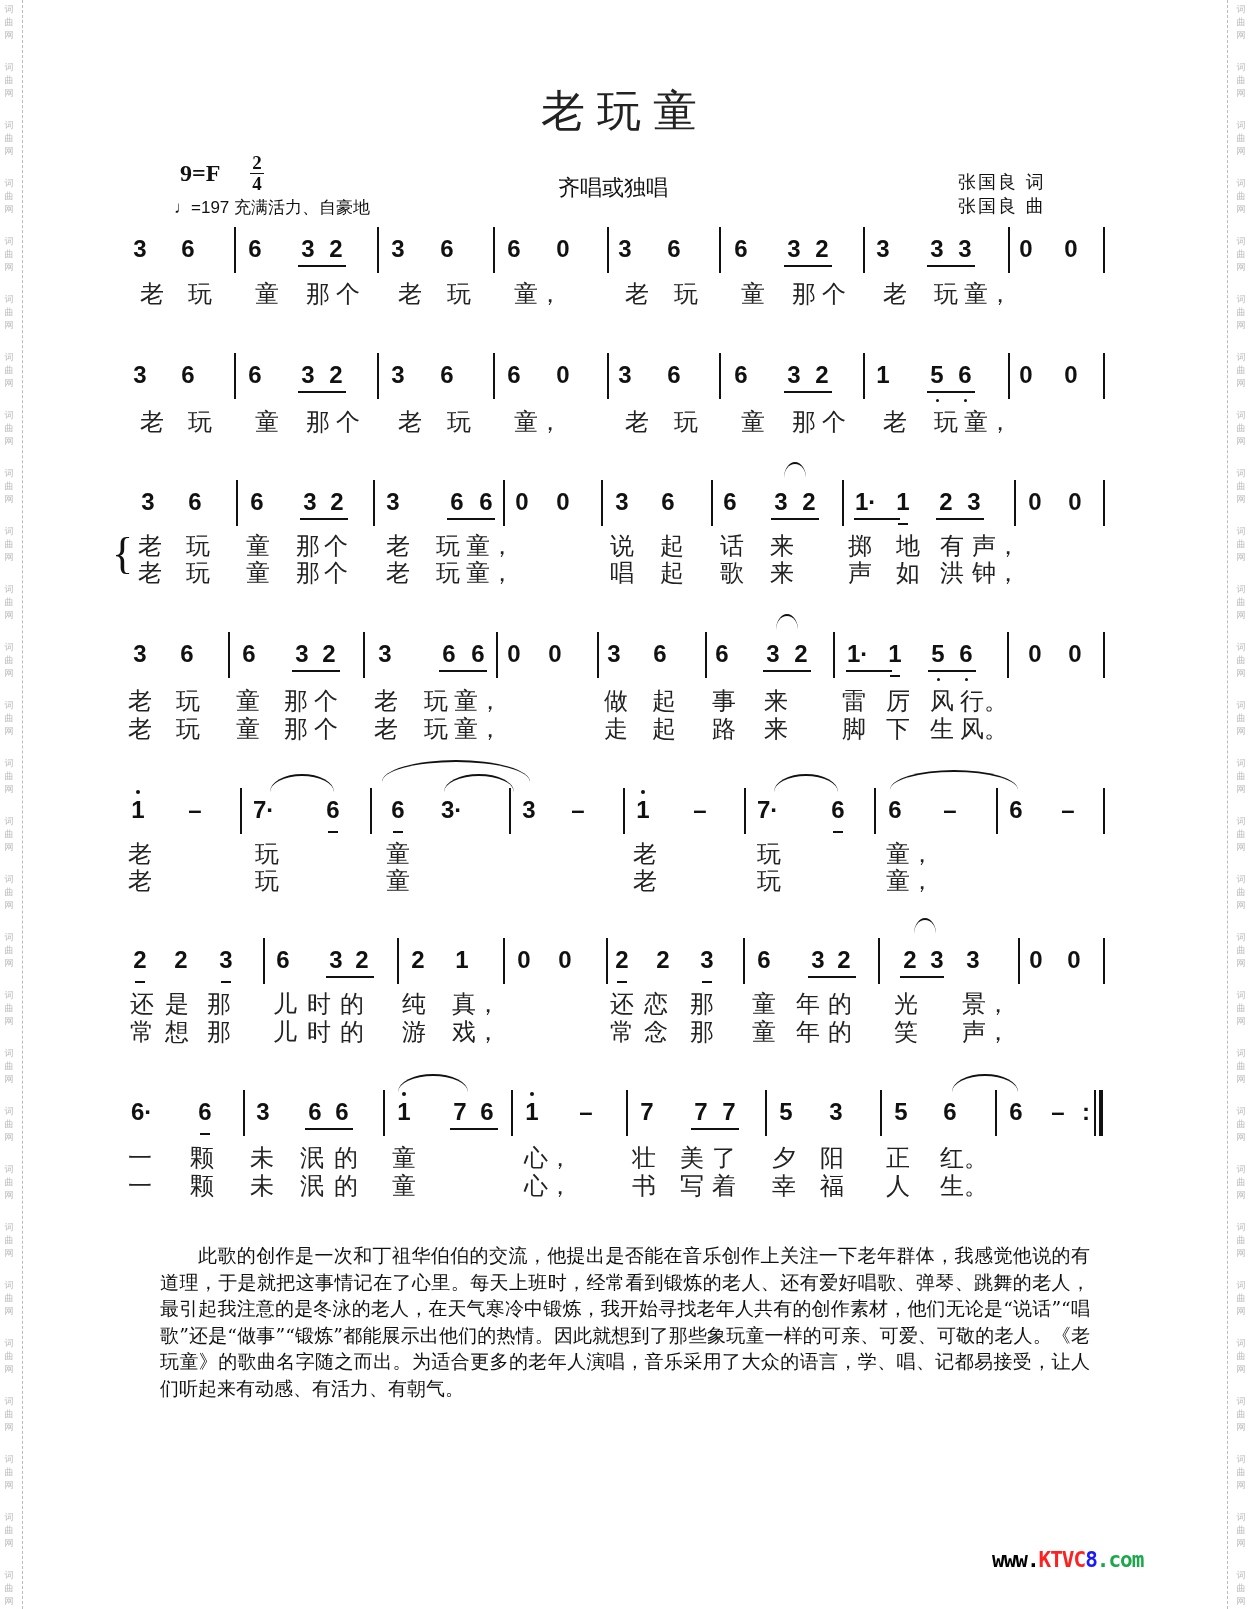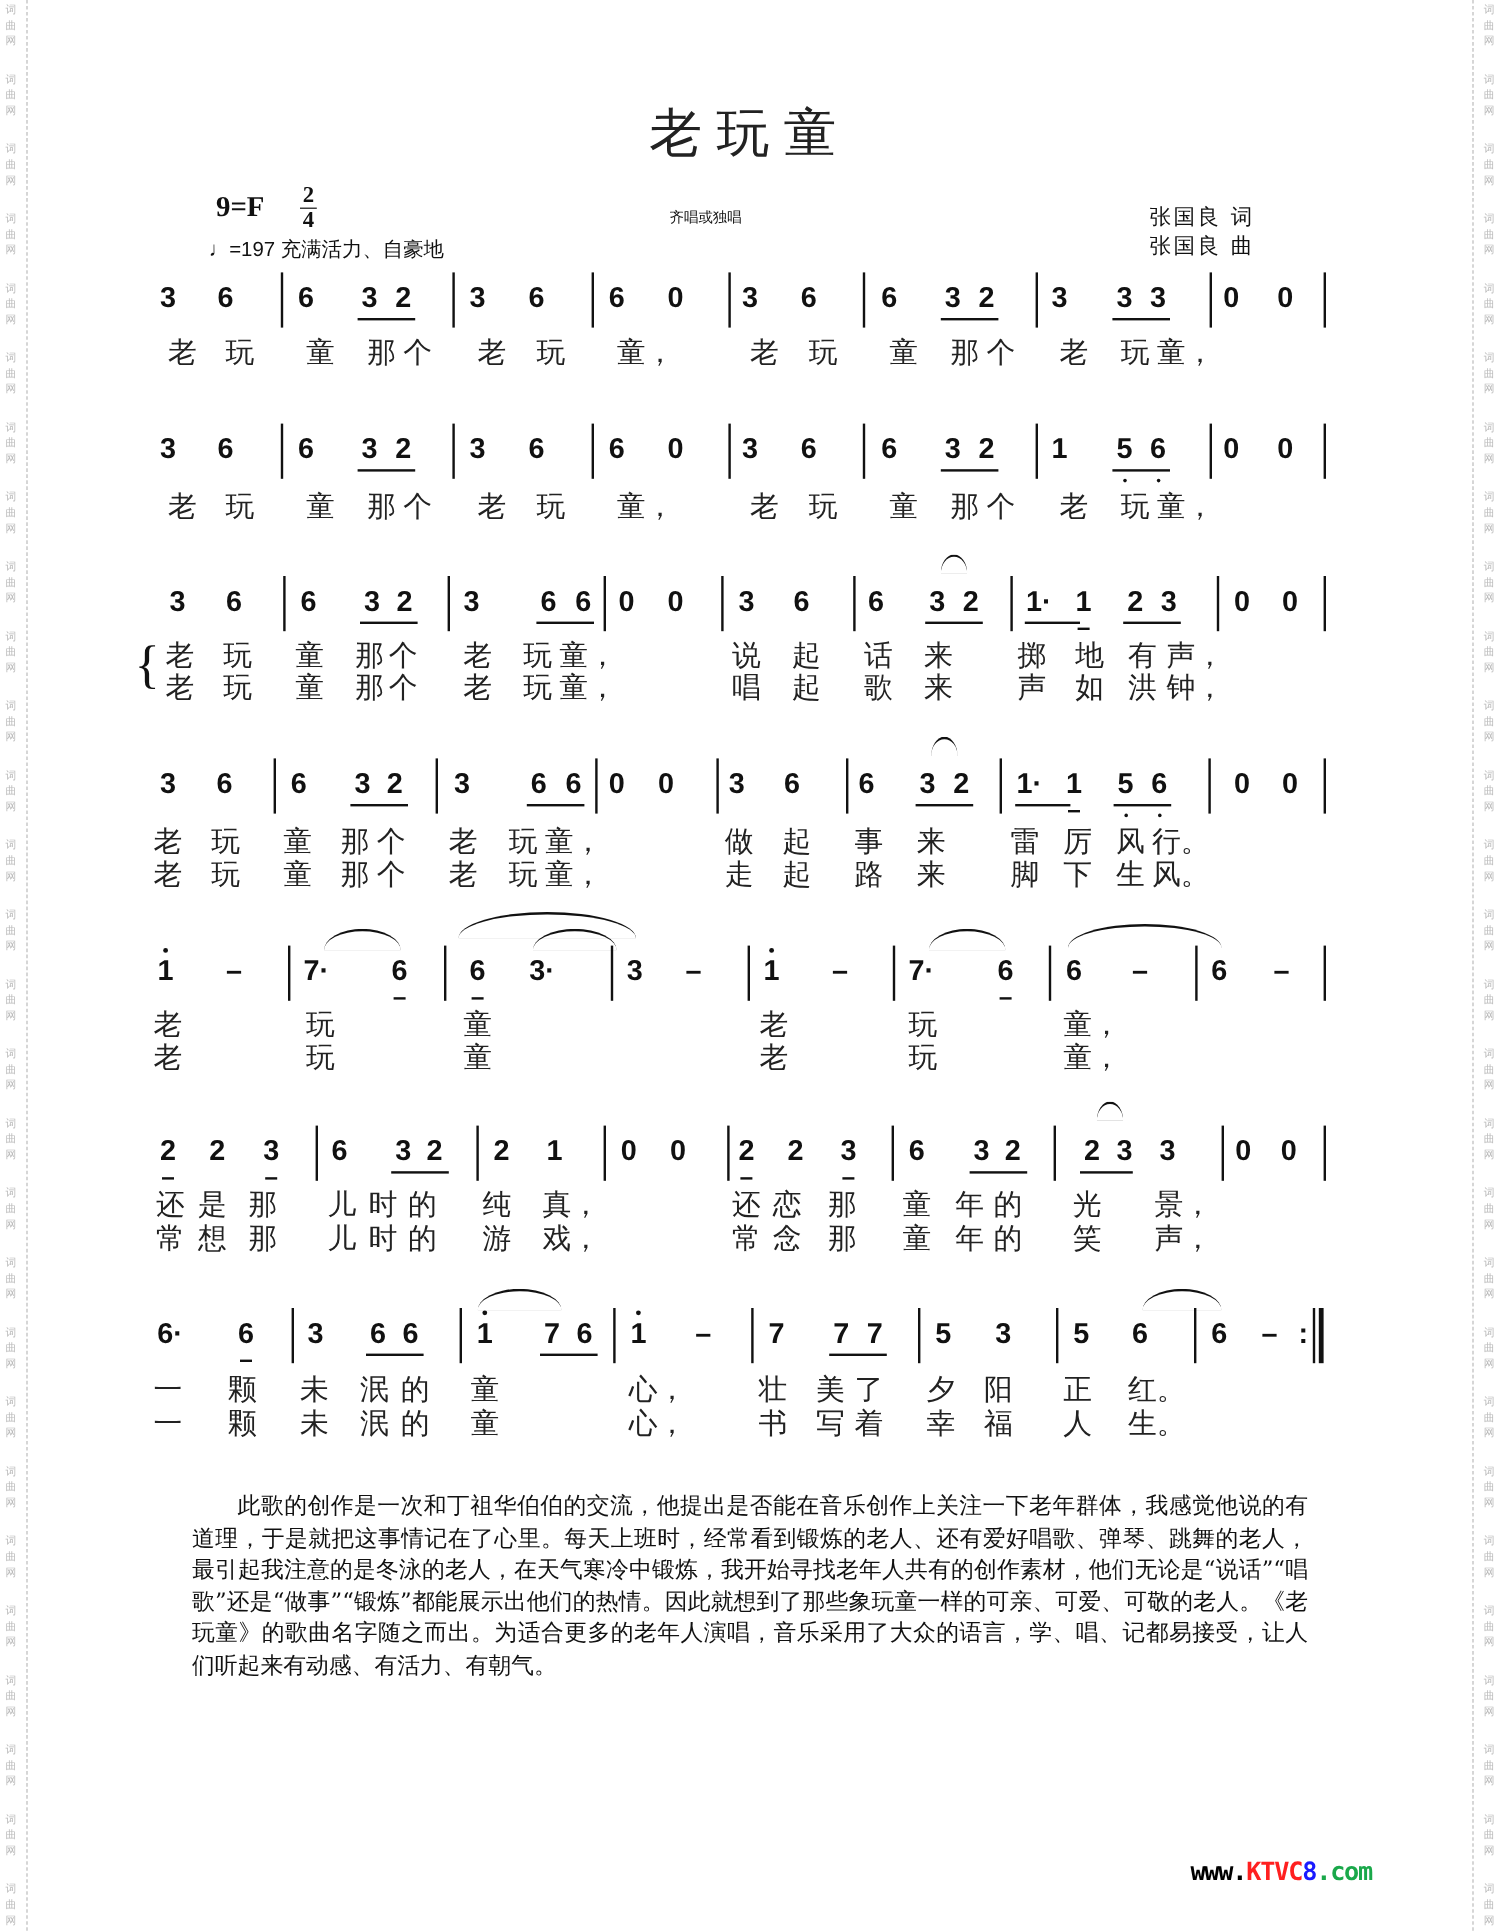--- a/index.html
+++ b/index.html
@@ -9,21 +9,21 @@
   .sidebar.left{left:0;}
   .sidebar.right{right:0;width:22px;border-right:none;border-left:1px dashed #bbb;}
   .wm{position:absolute;left:2px;font-size:9px;line-height:11px;color:#bbb;width:14px;text-align:center;}
   .sidebar.right .wm{left:6px;}
   .title{position:absolute;top:82px;left:0;width:1250px;text-align:center;font-family:"DejaVu Serif","Liberation Serif",serif;
          font-size:44px;letter-spacing:12px;color:#222;}
   .key{position:absolute;left:180px;top:160px;font-family:"Liberation Serif",serif;font-size:24px;font-weight:bold;}
   .ts{position:absolute;left:250px;top:154px;font-family:"Liberation Serif",serif;font-weight:bold;font-size:19px;line-height:18px;text-align:center;}
   .ts .line{display:block;border-top:1.5px solid #111;width:14px;margin:1px auto;}
   .tempo{position:absolute;left:174px;top:196px;font-size:17px;font-family:"Liberation Sans",sans-serif;}
-  .perform{position:absolute;left:558px;top:173px;font-size:12px;}
+  .perform{position:absolute;left:558px;top:173px;font-size:22px;}
   .credits{position:absolute;left:958px;top:170px;font-size:18px;line-height:24px;letter-spacing:2px;}
   .row{position:absolute;left:120px;width:990px;height:50px;}
   .bar{position:absolute;top:0;height:46px;border-left:2px solid #111;}
   .n{position:absolute;top:8px;font-family:"Liberation Sans",sans-serif;font-weight:bold;font-size:24px;width:18px;text-align:center;}
   .ul{position:absolute;border-top:2px solid #111;}
   .dotb{position:absolute;width:3px;height:3px;background:#111;border-radius:50%;}
   .dott{position:absolute;width:4px;height:4px;background:#111;border-radius:50%;}
   .arc{position:absolute;border-top:2px solid #111;border-radius:50% 50% 0 0/100% 100% 0 0;}
   .lyr{position:absolute;left:126px;font-size:24px;letter-spacing:0;white-space:pre;font-family:"DejaVu Serif","Liberation Serif",serif;color:#222;}
   .lyr span{position:absolute;}

